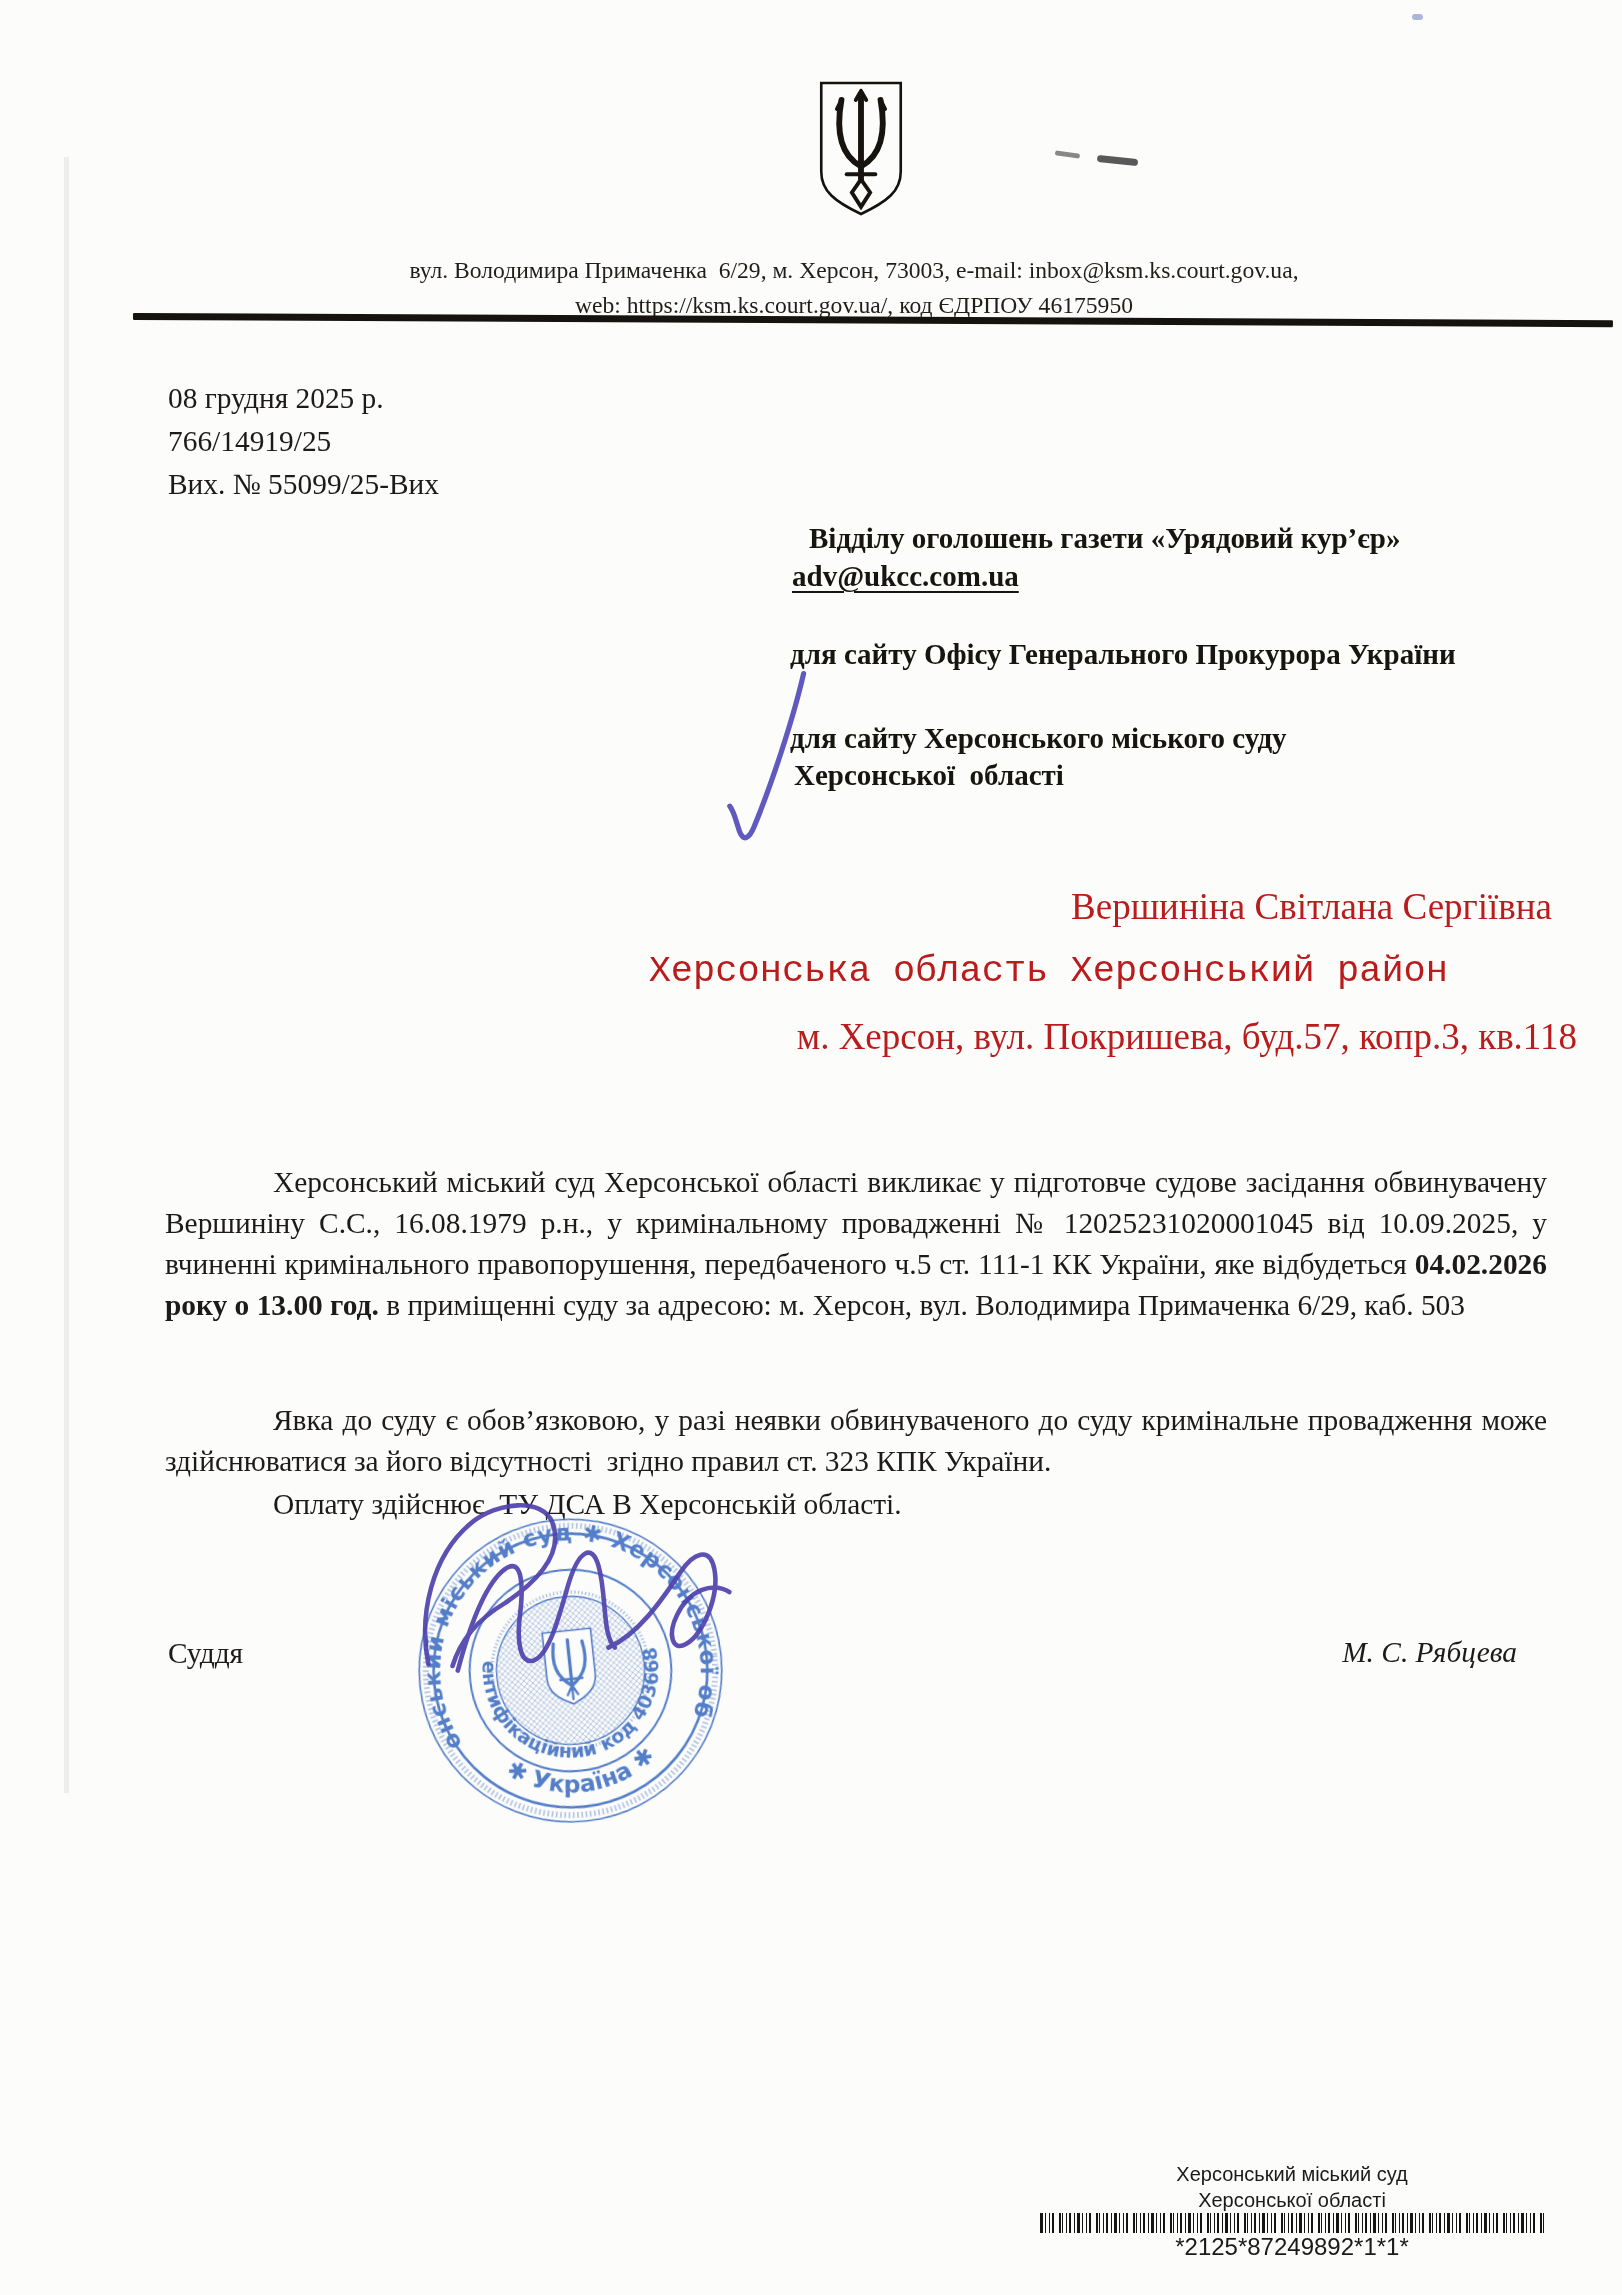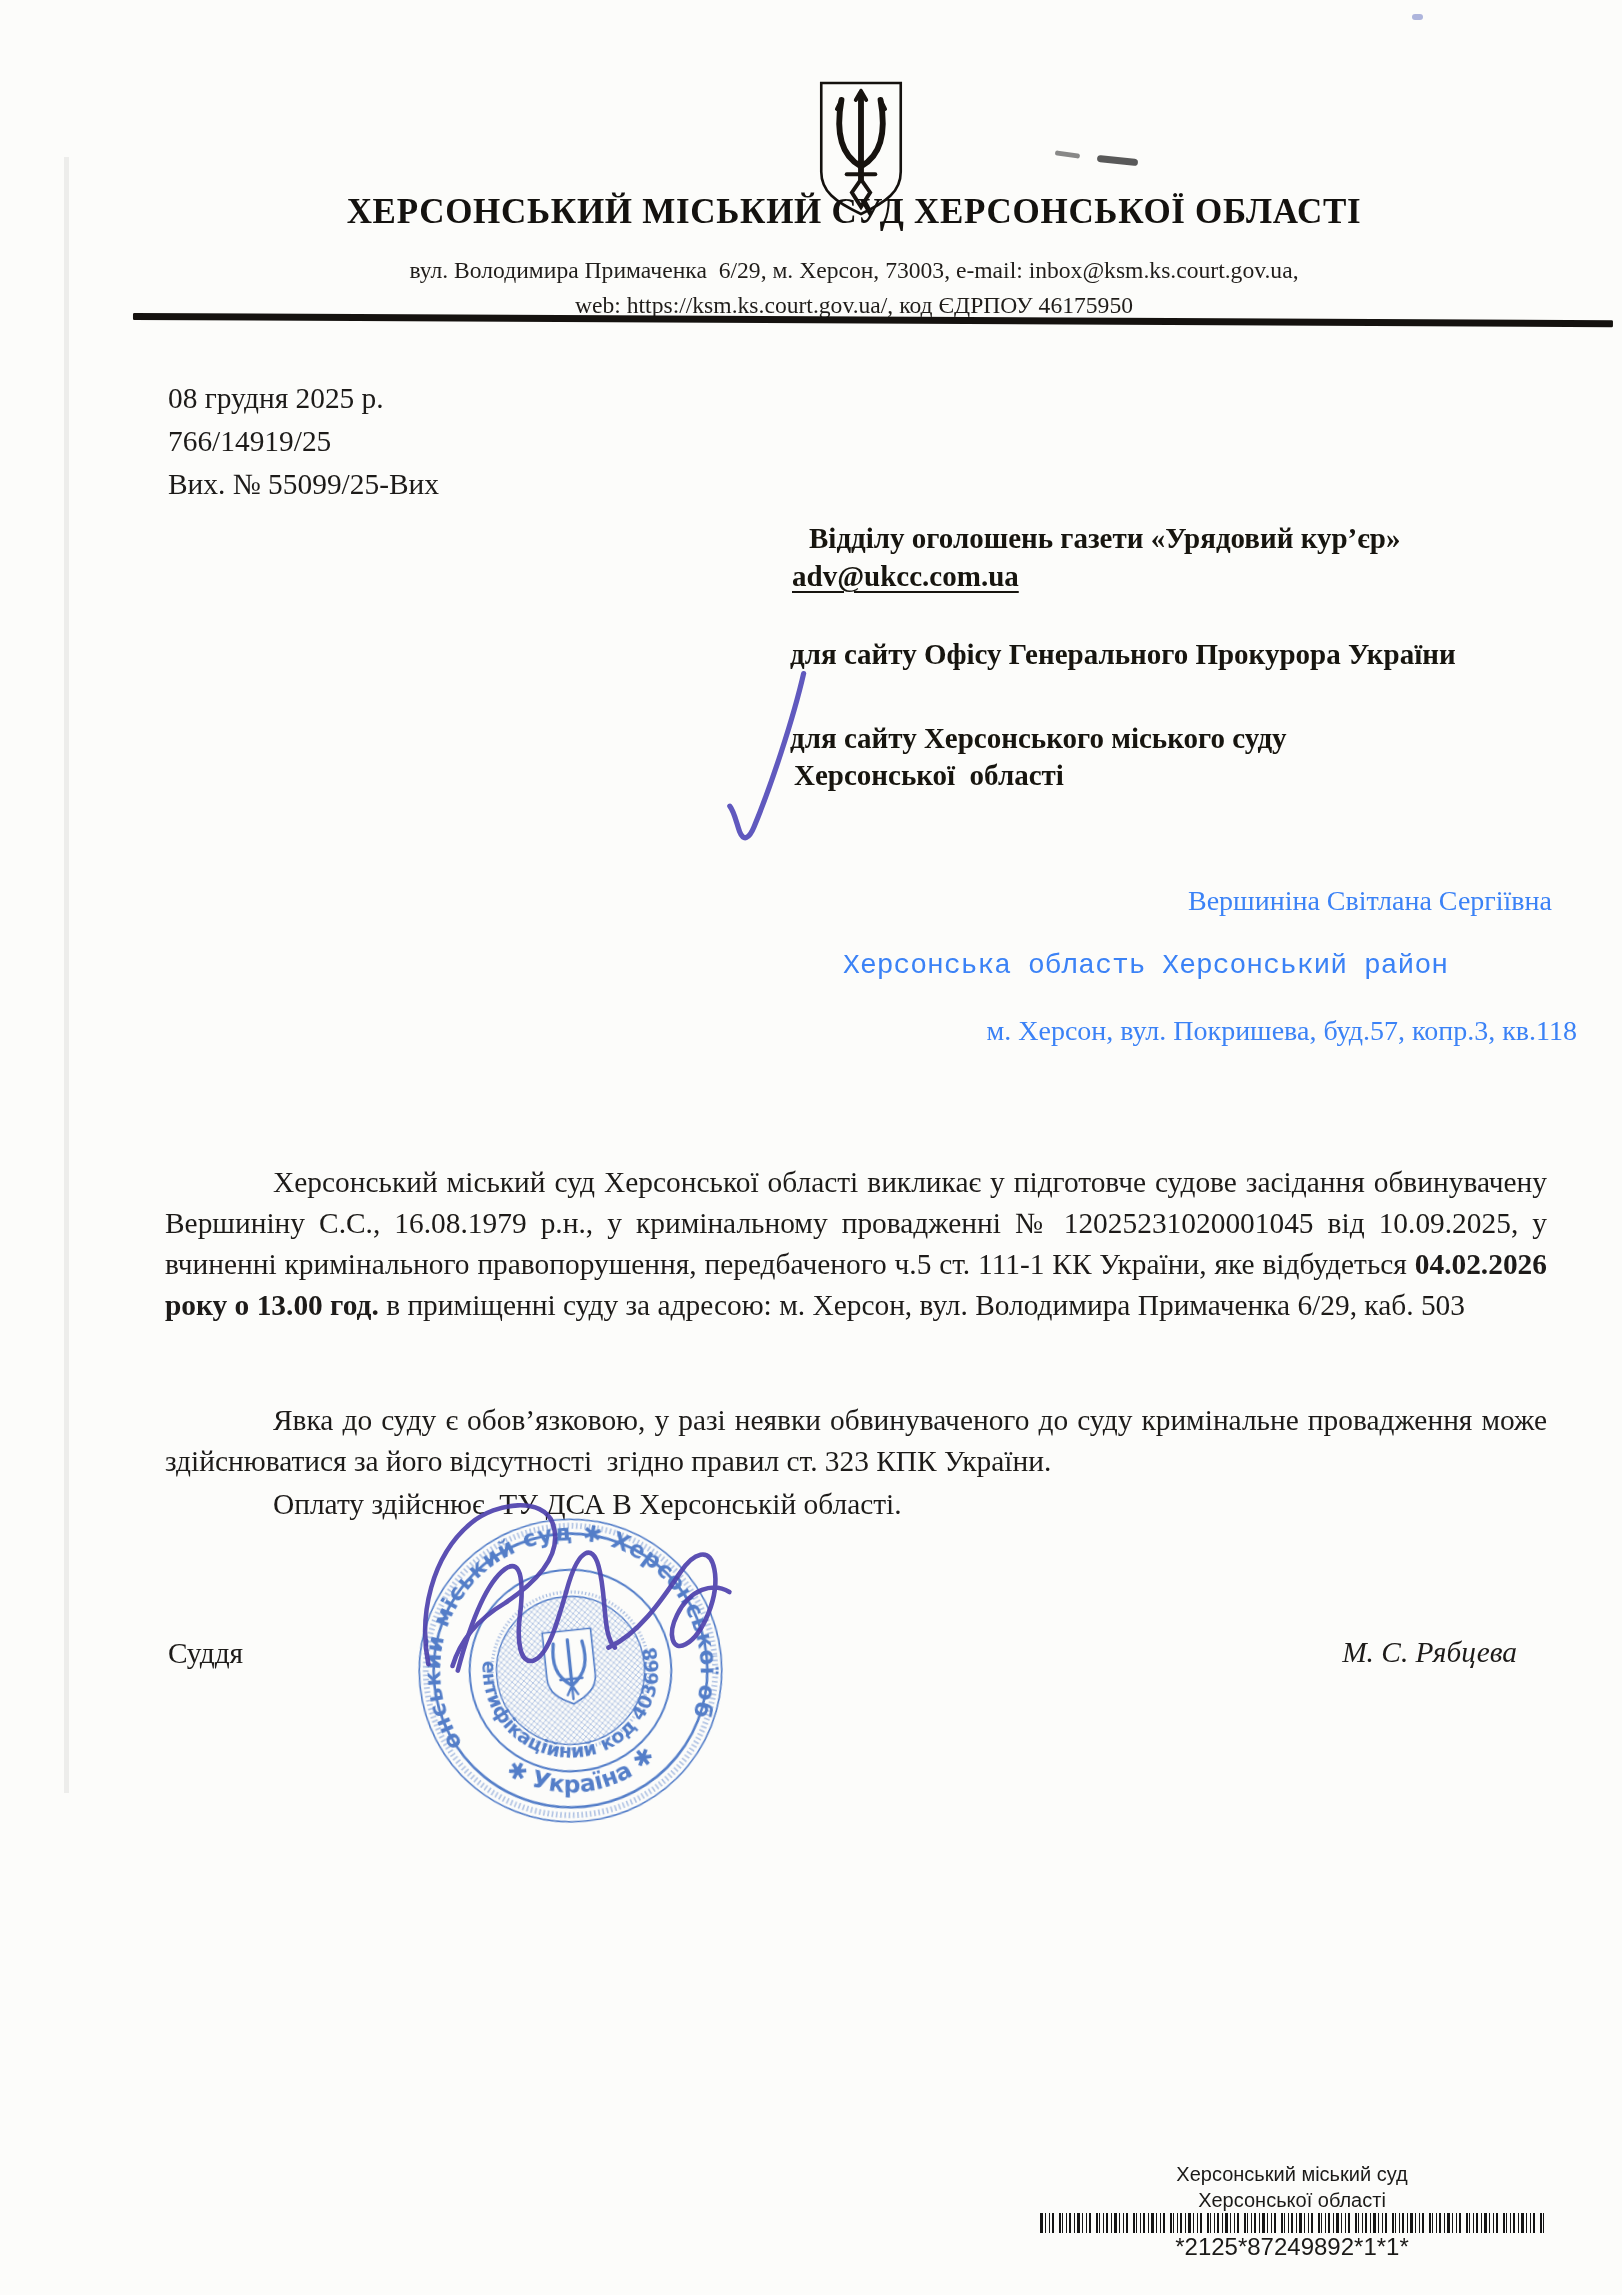--- a/index.html
+++ b/index.html
@@ -21,21 +21,21 @@
   
   .meta{left:168px;top:377px;font-size:29.4px;line-height:43px;}
   
   .rcp{font-size:29px;font-weight:bold;color:#17150f;}
   .r1{left:809px;top:522px;}
   .r2{left:792px;top:560px;text-decoration:underline;text-decoration-thickness:2px;text-underline-offset:4.6px;}
   .r3{left:790px;top:638px;}
   .r4{left:790px;top:722px;}
   .r5{left:794px;top:759px;}
   
-  .adr{font-size:28px;color:#3b82f6;}
+  .adr{font-size:37px;color:#b91c1c;}
   .adr-name{top:885px;right:71px;}
   .adr-region{top:950px;right:175px;font-family:Liberation Mono, monospace;}
   .adr-address{top:1015px;right:46px;}
   
   .title{left:121px;top:1118px;width:1466px;text-align:center;font-size:31px;letter-spacing:0.7px;color:#17150f;}
   .par{left:165px;width:1382px;font-size:29.4px;line-height:41px;text-align:justify;margin:0;}
   .indent{text-indent:108px;}
   .p1{top:1162px;} .p2{top:1400px;} .p3{top:1484px;text-align:left;}
   .bd{font-weight:bold;}
   
@@ -88,21 +88,20 @@
     </g>
     <g fill="none" stroke="#17130f" stroke-width="6" stroke-linecap="round">
       <path d="M36,30 l-7,14"></path>
         <path d="M96,30 l7,14"></path>
       <path d="M66,16 l-8,14 M66,16 l8,14"></path>
       <path d="M44,144 H88"></path>
       <path d="M66,152 L52,172 L66,194 L80,172 Z"></path>
     </g>
   </svg>
 
-  <div class="abs court-name t">ХЕРСОНСЬКИЙ МІСЬКИЙ СУД ХЕРСОНСЬКОЇ ОБЛАСТІ</div>
   <div class="abs addr addr1 t">вул. Володимира Примаченка  6/29, м. Херсон, 73003, e-mail: inbox@ksm.ks.court.gov.ua,</div>
   <div class="abs addr addr2 t">web: https://ksm.ks.court.gov.ua/, код ЄДРПОУ 46175950</div>
   <div class="abs rule"></div>
 
   <div class="abs meta">
     <div class="t">08 грудня 2025 р.</div>
     <div class="t">766/14919/25</div>
     <div class="t">Вих. № 55099/25-Вих</div>
   </div>
 

